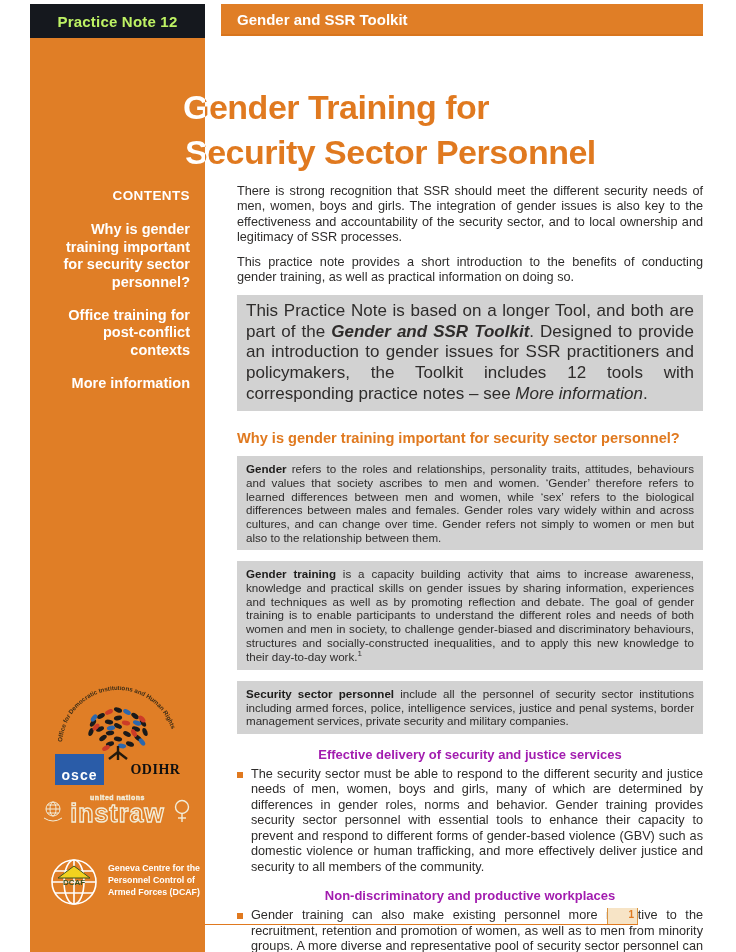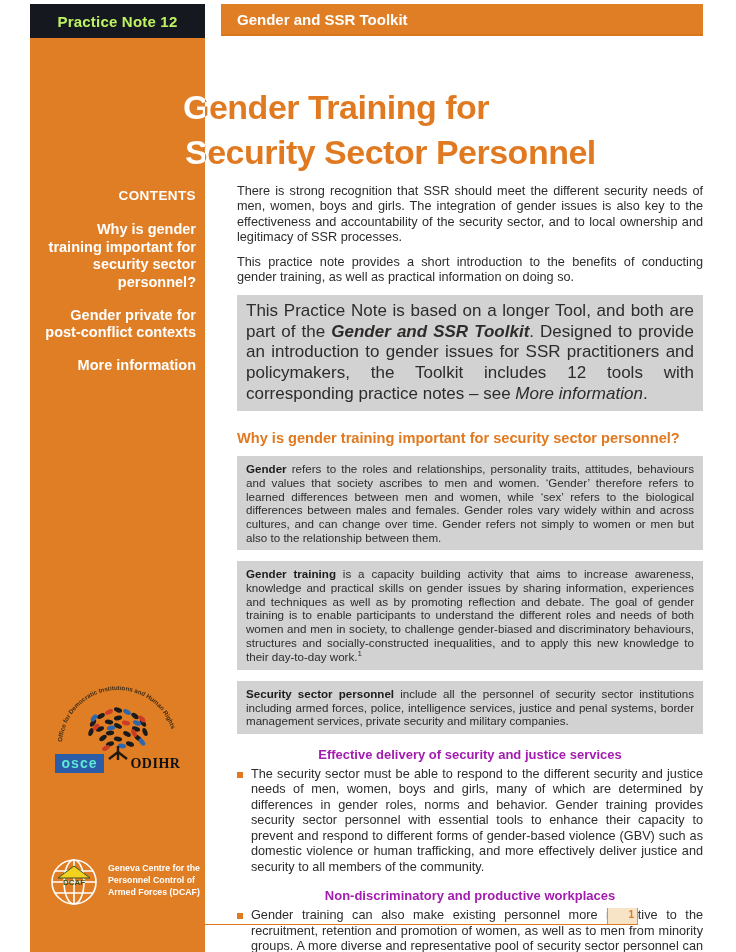--- a/index.html
+++ b/index.html
@@ -18,21 +18,21 @@
     position:absolute;left:221px;top:4px;width:482px;height:32px;
     background:#e07e26;color:#fff;font-size:15px;font-weight:bold;
     display:flex;align-items:center;padding-left:16px;box-sizing:border-box;
     border-bottom:2px solid #d8751d;
   }
   
   .sidebar{
     position:absolute;left:30px;top:38px;width:175px;height:914px;background:#e07e26;
   }
   .toc{position:absolute;top:150px;left:0;width:100%;box-sizing:border-box;
-       padding:0 9px 0 14px;text-align:right;color:#fff;}
+       padding:0 15px 0 14px;text-align:right;color:#fff;}
   .toc-title{font-size:13.5px;font-weight:bold;letter-spacing:.4px;margin-bottom:18px;}
   .toc-item{font-size:14.5px;font-weight:bold;line-height:1.22;margin-bottom:15px;}
   
   .title-line{position:absolute;font-weight:bold;font-size:34px;letter-spacing:-.5px;
               white-space:nowrap;color:#e0791f;}
   @supports ((-webkit-background-clip:text) or (background-clip:text)){
     .t1{background:linear-gradient(90deg,#ffffff 0 22px,#e0791f 22px);
         -webkit-background-clip:text;background-clip:text;color:transparent;}
     .t2{background:linear-gradient(90deg,#ffffff 0 20px,#e0791f 20px);
         -webkit-background-clip:text;background-clip:text;color:transparent;}
@@ -56,22 +56,22 @@
   .subheading{font-weight:bold;font-size:13px;color:#a21caf;text-align:center;
               margin:13px 0 4px 0;}
   .bullet{display:flex;margin:0 0 6px 0;}
   .bullet .sq{flex:0 0 6px;width:6px;height:6px;background:#e0791f;margin:5px 8px 0 0;}
   .bullet .btxt{flex:1;text-align:justify;}
   sup{font-size:8px;}
   
   .logo-osce{position:absolute;top:648px;left:0;width:175px;display:flex;
              flex-direction:column;align-items:center;}
   .osce-row{display:flex;align-items:center;margin-top:-6px;}
-  .osce-box{background:#2a5ca8;color:#5eead4;font-weight:bold;font-size:14px;
-            padding:1px 7px 2px 7px;letter-spacing:1px;}
+  .osce-box{background:#2a5ca8;color:#ffffff;font-weight:bold;font-size:14px;
+            padding:13px 7px 2px 7px;letter-spacing:1px;}
   .odihr{color:#101010;font-family:"Liberation Serif","DejaVu Serif",serif;
          font-weight:bold;font-size:14px;margin-left:26px;letter-spacing:.5px;}
   .logo-instraw{position:absolute;top:756px;left:0;width:175px;display:flex;
                 align-items:center;justify-content:center;gap:4px;}
   .in-mid{display:flex;flex-direction:column;align-items:center;}
   .un-small{font-size:7px;font-weight:bold;color:#f2edd9;letter-spacing:.5px;margin-bottom:-2px;}
   .instraw-big{font-size:25px;font-weight:bold;color:#f2edd9;letter-spacing:1px;}
   @supports (-webkit-text-stroke:1px #fff){
     .instraw-big{-webkit-text-stroke:1.3px #f2edd9;color:transparent;}
     .un-small{-webkit-text-stroke:.4px #f2edd9;}
@@ -95,21 +95,21 @@
   <span>Practice Note 12</span>
 </div>
 <div class="hdr-orange">
   <span>Gender and SSR Toolkit</span>
 </div>
 
 <div class="sidebar">
   <div class="toc">
     <div class="toc-title">CONTENTS</div>
     <div class="toc-item">Why is gender training important for security sector personnel?</div>
-    <div class="toc-item">Gender private for post-conflict contexts</div>
+    <div class="toc-item">Office training for post-conflict contexts</div>
     <div class="toc-item">More information</div>
   </div>
 
   <div class="logo-osce">
     <svg width="140" height="74" viewBox="0 0 140 74">
       <defs>
           <path id="arcp" d="M 14,60 A 56,56 0 0 1 126,60" fill="none"></path>
         </defs>
       <text font-size="6.2" fill="#3c2c16" font-weight="bold">
         <textPath href="#arcp" startOffset="4">Office for Democratic Institutions and Human Rights</textPath>
@@ -156,20 +156,43 @@
         <path d="M70,66 L61,73"></path>
         <path d="M70,66 L79,73"></path>
       </g>
     </svg>
     <div class="osce-row">
       <span class="osce-box">osce</span>
       <span class="odihr">ODIHR</span>
     </div>
   </div>
 
+  <div class="logo-instraw">
+    <svg width="26" height="30" viewBox="0 0 26 30">
+      <g stroke="#f2edd9" fill="none" stroke-width="1">
+        <circle cx="13" cy="13" r="7"></circle>
+        <ellipse cx="13" cy="13" rx="3" ry="7"></ellipse>
+        <line x1="6" y1="13" x2="20" y2="13"></line>
+        <line x1="7.5" y1="9" x2="18.5" y2="9"></line>
+        <line x1="7.5" y1="17" x2="18.5" y2="17"></line>
+        <path d="M4,22 Q13,28 22,22"></path>
+      </g>
+    </svg>
+    <div class="in-mid">
+      <div class="un-small">united nations</div>
+      <div class="instraw-big">instraw</div>
+    </div>
+    <svg width="26" height="30" viewBox="0 0 26 30">
+      <g stroke="#f2edd9" fill="none" stroke-width="1.4">
+        <circle cx="13" cy="11" r="6.5"></circle>
+        <line x1="13" y1="17.5" x2="13" y2="26"></line>
+        <line x1="9" y1="22" x2="17" y2="22"></line>
+      </g>
+    </svg>
+  </div>
 
   <div class="logo-dcaf">
     <svg width="52" height="58" viewBox="0 0 52 58">
       <g stroke="#ffffff" fill="none" stroke-width="1.6">
         <circle cx="26" cy="30" r="22"></circle>
         <ellipse cx="26" cy="30" rx="10" ry="22"></ellipse>
         <line x1="4" y1="30" x2="48" y2="30"></line>
         <line x1="7" y1="19" x2="45" y2="19"></line>
         <line x1="7" y1="41" x2="45" y2="41"></line>
         <line x1="26" y1="8" x2="26" y2="52"></line>

